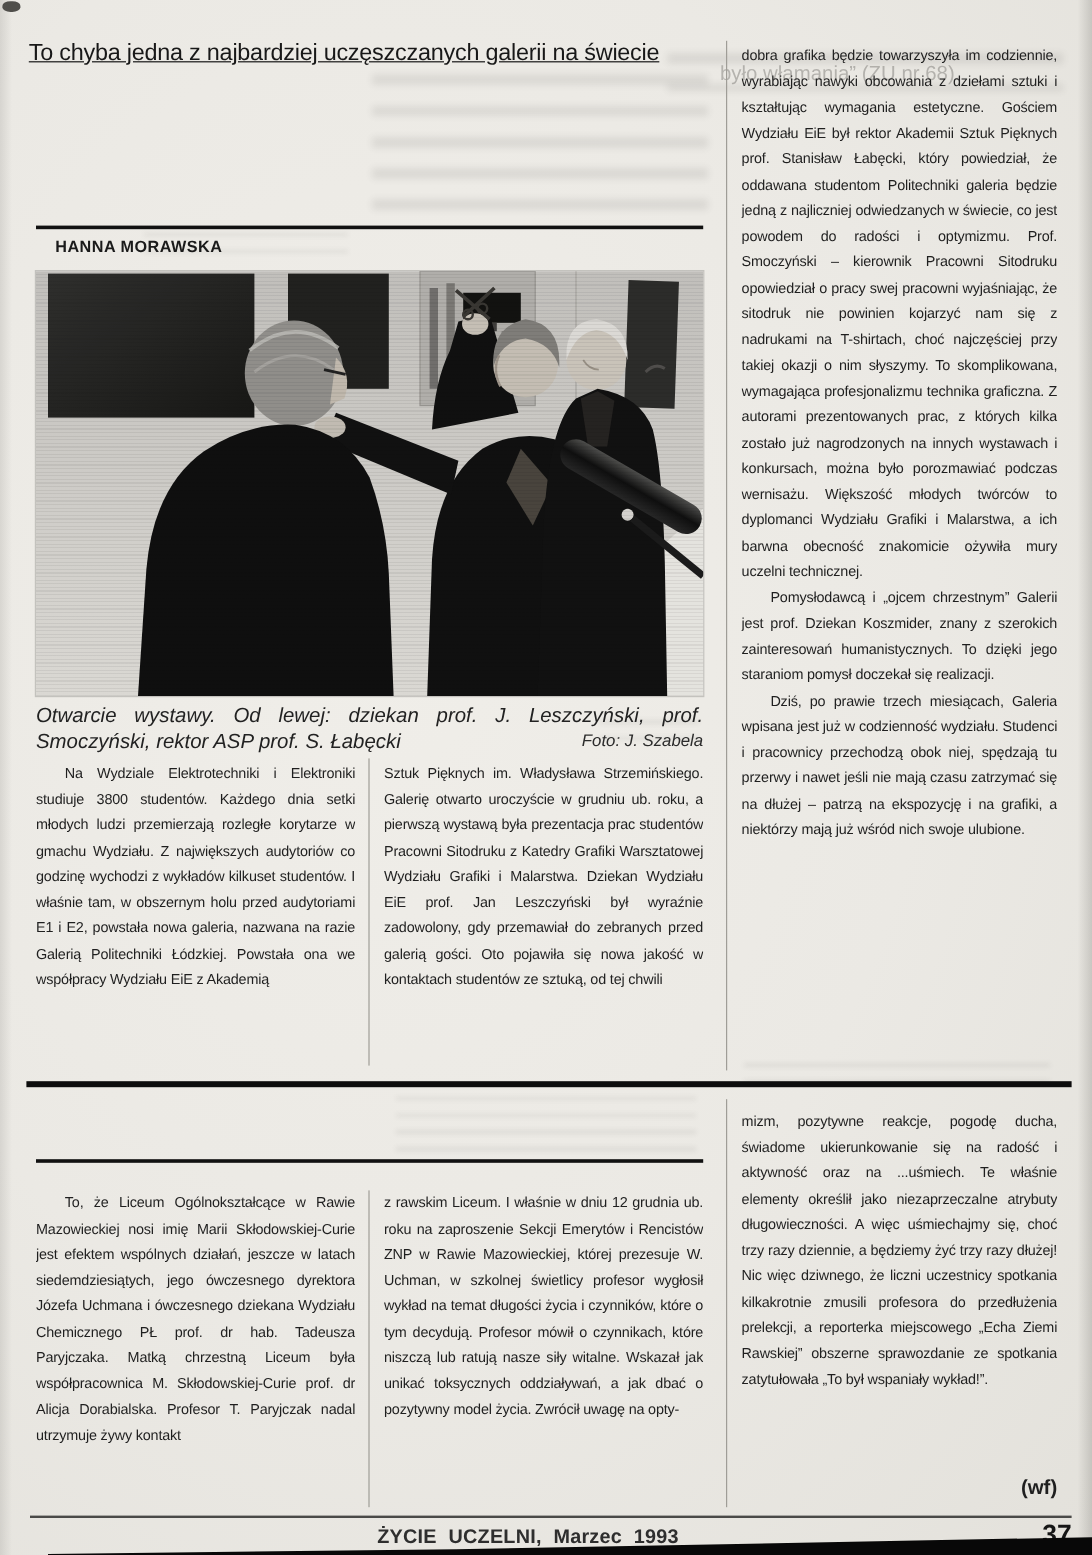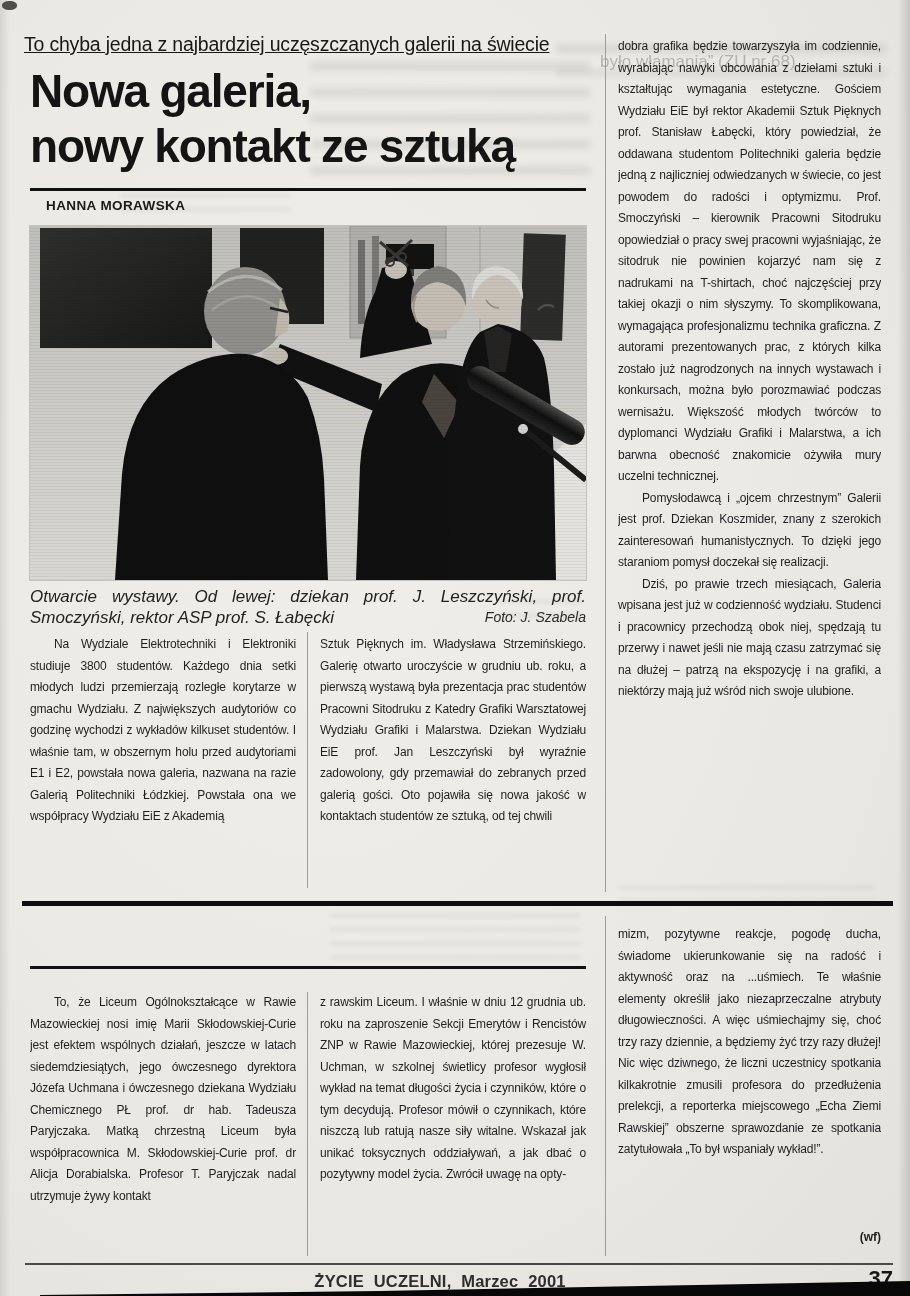--- a/index.html
+++ b/index.html
@@ -48,21 +48,21 @@
 
   
   .thick-rule{position:absolute;left:22px;top:901px;width:871px;height:5px;background:#0d0d0d;}
   .headline2{position:absolute;left:30px;top:918px;width:560px;margin:0;
     font-size:35px;font-weight:bold;letter-spacing:-.6px;color:#141414;}
   .headline2-rule{position:absolute;left:30px;top:966px;width:556px;height:3px;background:#111;}
   .a2-col1{left:30px;top:992px;height:264px;}
   .a2-col2{left:320px;top:992px;height:264px;}
   .a2-col3{left:618px;top:924px;width:263px;height:304px;}
   .signature{position:absolute;left:618px;top:1230px;width:263px;text-align:right;
-    font-size:12px;font-weight:bold;color:#1f1f1f;}
+    font-size:17px;font-weight:bold;color:#1f1f1f;}
 
   
   .footer-rule{position:absolute;left:25px;top:1263px;width:868px;height:2px;background:#4a4a48;}
   .journal-line{position:absolute;left:30px;top:1272px;width:820px;text-align:center;
     font-size:16.5px;font-weight:bold;letter-spacing:.2px;word-spacing:5px;color:#2e2e2e;}
   .page-number{position:absolute;left:838px;top:1266px;width:55px;text-align:right;
     font-size:22px;font-weight:bold;color:#161616;}
   .bottom-wedge{position:absolute;left:0;bottom:0;width:910px;height:18px;}
 
   
@@ -85,21 +85,20 @@
   <div class="smudge bold" style="left:310px;top:62px;width:280px;height:120px;"></div>
   <div class="smudge" style="left:120px;top:194px;width:170px;height:26px;"></div>
   <div class="smudge bold" style="left:556px;top:44px;width:330px;height:32px;"></div>
   <div class="smudge" style="left:500px;top:600px;width:82px;height:22px;"></div>
   <div class="smudge" style="left:330px;top:914px;width:250px;height:50px;"></div>
   <div class="smudge" style="left:620px;top:886px;width:255px;height:26px;"></div>
   <div class="bleed-fragment">było włamania” (ZU nr 68).</div>
 
   <div class="strapline">To chyba jedna z najbardziej uczęszczanych galerii na świecie</div>
 
-  <h1 class="headline"><span>Nowa galeria,</span><br><span>nowy kontakt ze sztuką</span></h1>
 
   <div class="headline-rule"></div>
   <div class="byline">HANNA MORAWSKA</div>
 
   <div class="photo-wrap">
     <svg width="556" height="354" viewBox="0 0 556 354">
       <defs>
         <linearGradient id="wallGrad" x1="0" y1="0" x2="0" y2="1">
           <stop offset="0" stop-color="#c0beba"></stop>
             <stop offset="1" stop-color="#d9d7d2"></stop>
@@ -211,20 +210,20 @@
   </div>
   <div class="col a2-col3">
     <p>mizm, pozytywne reakcje, pogodę ducha, świadome ukierunkowanie się na radość i aktywność oraz na ...uśmiech. Te właśnie elementy określił jako niezaprzeczalne atrybuty długowieczności. A więc uśmiechajmy się, choć trzy razy dziennie, a będziemy żyć trzy razy dłużej! Nic więc dziwnego, że liczni uczestnicy spotkania kilkakrotnie zmusili profesora do przedłużenia prelekcji, a reporterka miejscowego „Echa Ziemi Rawskiej” obszerne sprawozdanie ze spotkania zatytułowała „To był wspaniały wykład!”.</p>
   </div>
   <div class="signature">(wf)</div>
 
   <div class="vrule vr3"></div>
   <div class="vrule vr4"></div>
 
   <div class="footer-rule"></div>
-  <div class="journal-line">ŻYCIE UCZELNI, Marzec 2001</div>
+  <div class="journal-line">ŻYCIE UCZELNI, Marzec 1993</div>
   <div class="page-number">37</div>
 
   <svg class="bottom-wedge" viewBox="0 0 910 18">
     <polygon points="40,17 380,13 910,3 910,18 40,18" fill="#080808"></polygon>
   </svg>
 
 </div>
 
 </body></html>

